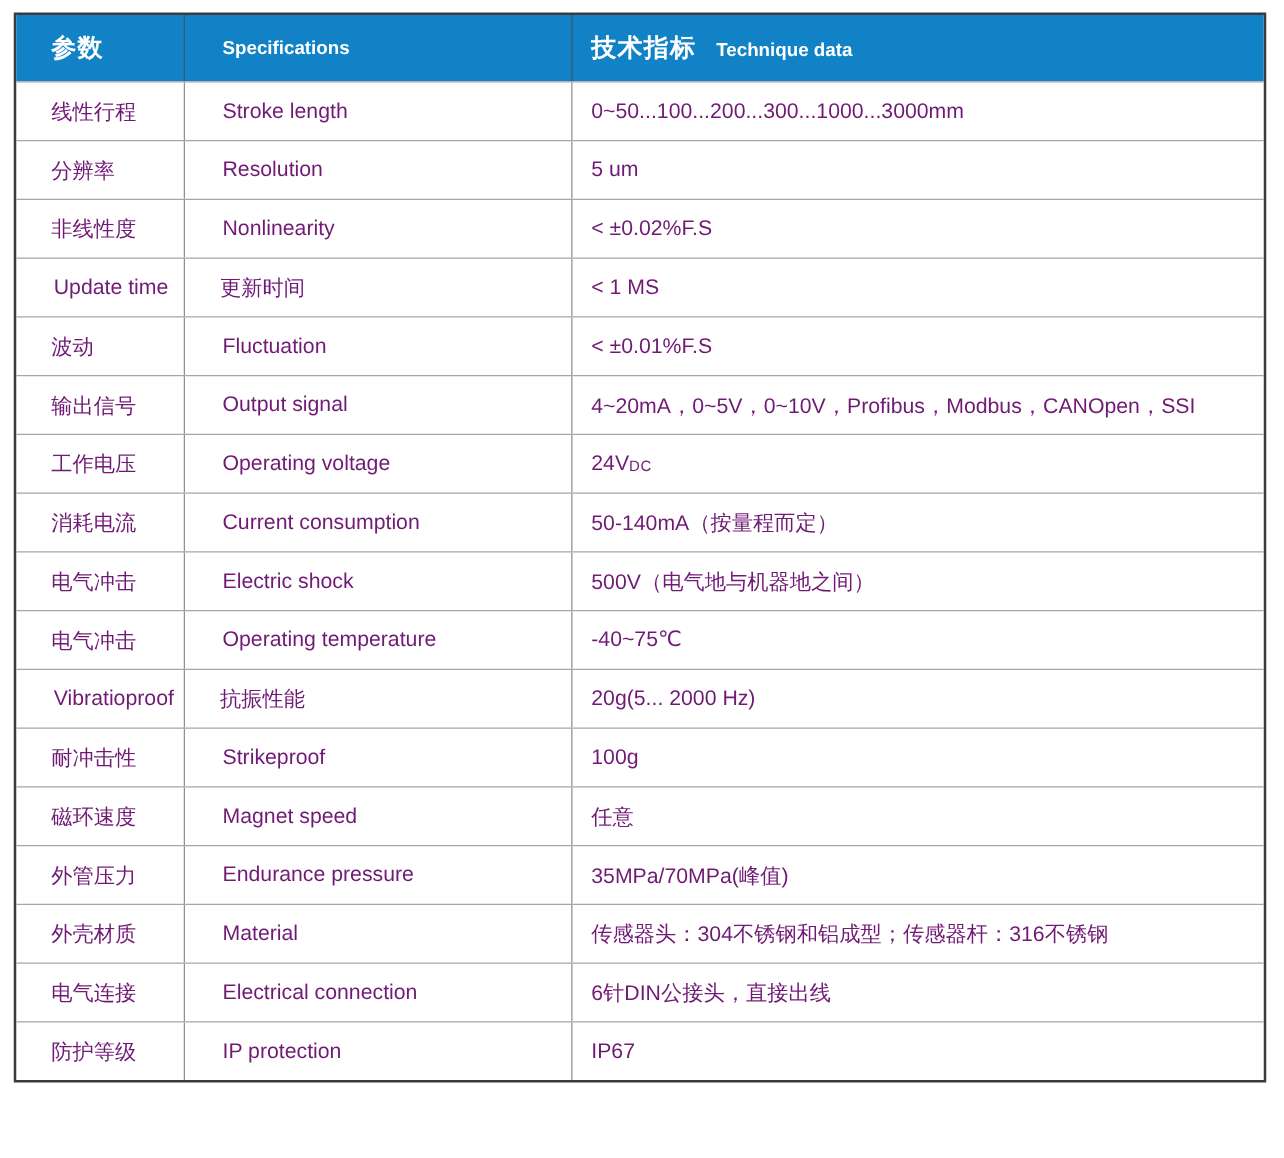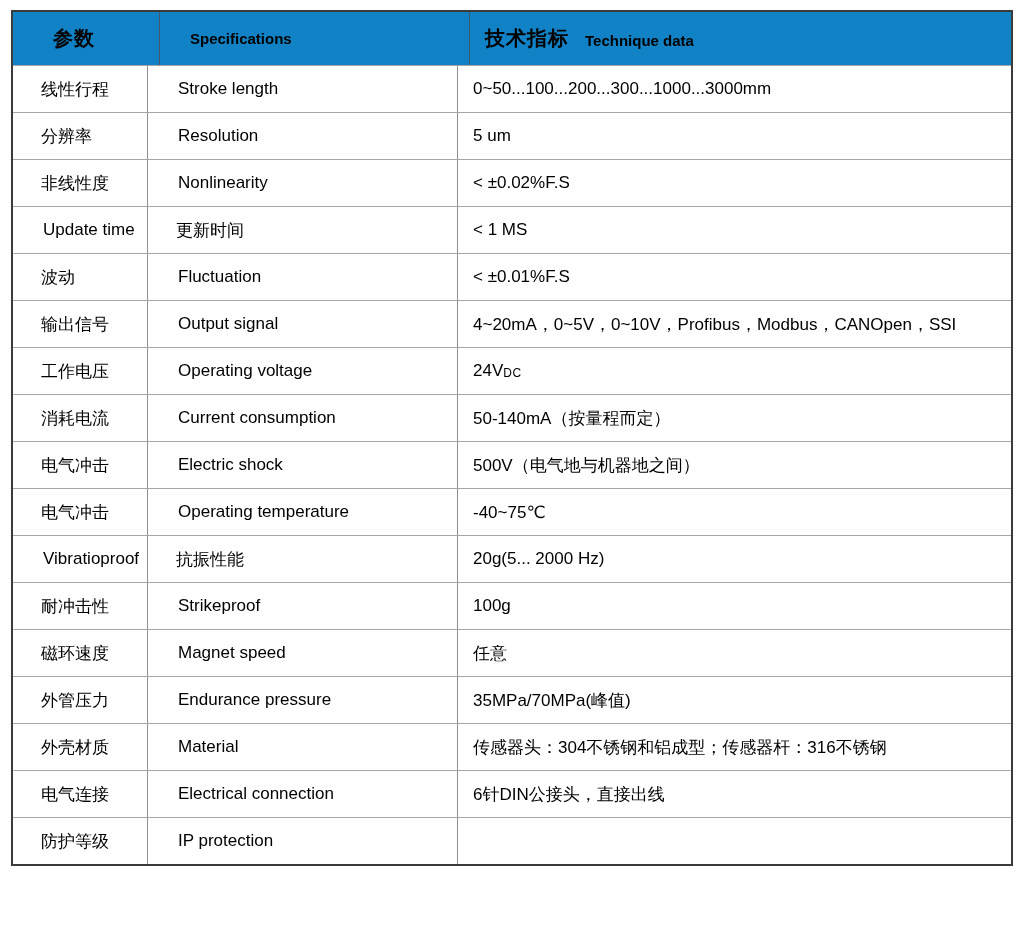--- a/index.html
+++ b/index.html
@@ -9,31 +9,31 @@
     -webkit-font-smoothing:antialiased;
   }
   .spec-table{
     position:absolute;left:11px;top:10px;width:998px;
     border:2px solid #3b3b3b;background:#ffffff;
   }
   .grid-row{
     display:grid;grid-template-columns:135px 310px 1fr;
   }
   .thead{
-    height:53px;background:#1182C5;color:#000000;padding-left:12px;
+    height:53px;background:#1182C5;color:#ffffff;
   }
   .thead .cell{
     display:flex;align-items:center;
   }
   .thead .c1,.thead .c2{border-right:1px solid #44546a;}
   .h-cn{font-size:20px;font-weight:bold;letter-spacing:1px;}
   .h-en{font-size:15px;font-weight:bold;}
   .thead .c3 .h-en{margin-left:16px;padding-top:3px;}
   .row{
-    height:46px;border-top:1px solid #a6a6a6;color:#000000;
+    height:46px;border-top:1px solid #a6a6a6;color:#701a75;
   }
   .row .cell{
     display:flex;align-items:center;font-size:17px;overflow:hidden;white-space:nowrap;
   }
   .row .c1,.row .c2{border-right:1px solid #8f8f8f;}
   .c1{padding-left:28px;}
   .c2{padding-left:30px;}
   .c3{padding-left:15px;}
   .vsub{font-size:12px;letter-spacing:0.5px;padding-top:3px;}
 </style>
@@ -130,15 +130,16 @@
         <div class="cell c3">传感器头：304不锈钢和铝成型；传感器杆：316不锈钢</div>
       </div>
       <div class="grid-row row">
         <div class="cell c1">电气连接</div>
         <div class="cell c2">Electrical connection</div>
         <div class="cell c3">6针DIN公接头，直接出线</div>
       </div>
       <div class="grid-row row">
         <div class="cell c1">防护等级</div>
         <div class="cell c2">IP  protection</div>
+        <div class="cell c3">IP67</div>
       </div>
     </div>
 </div>
 
 </body></html>

